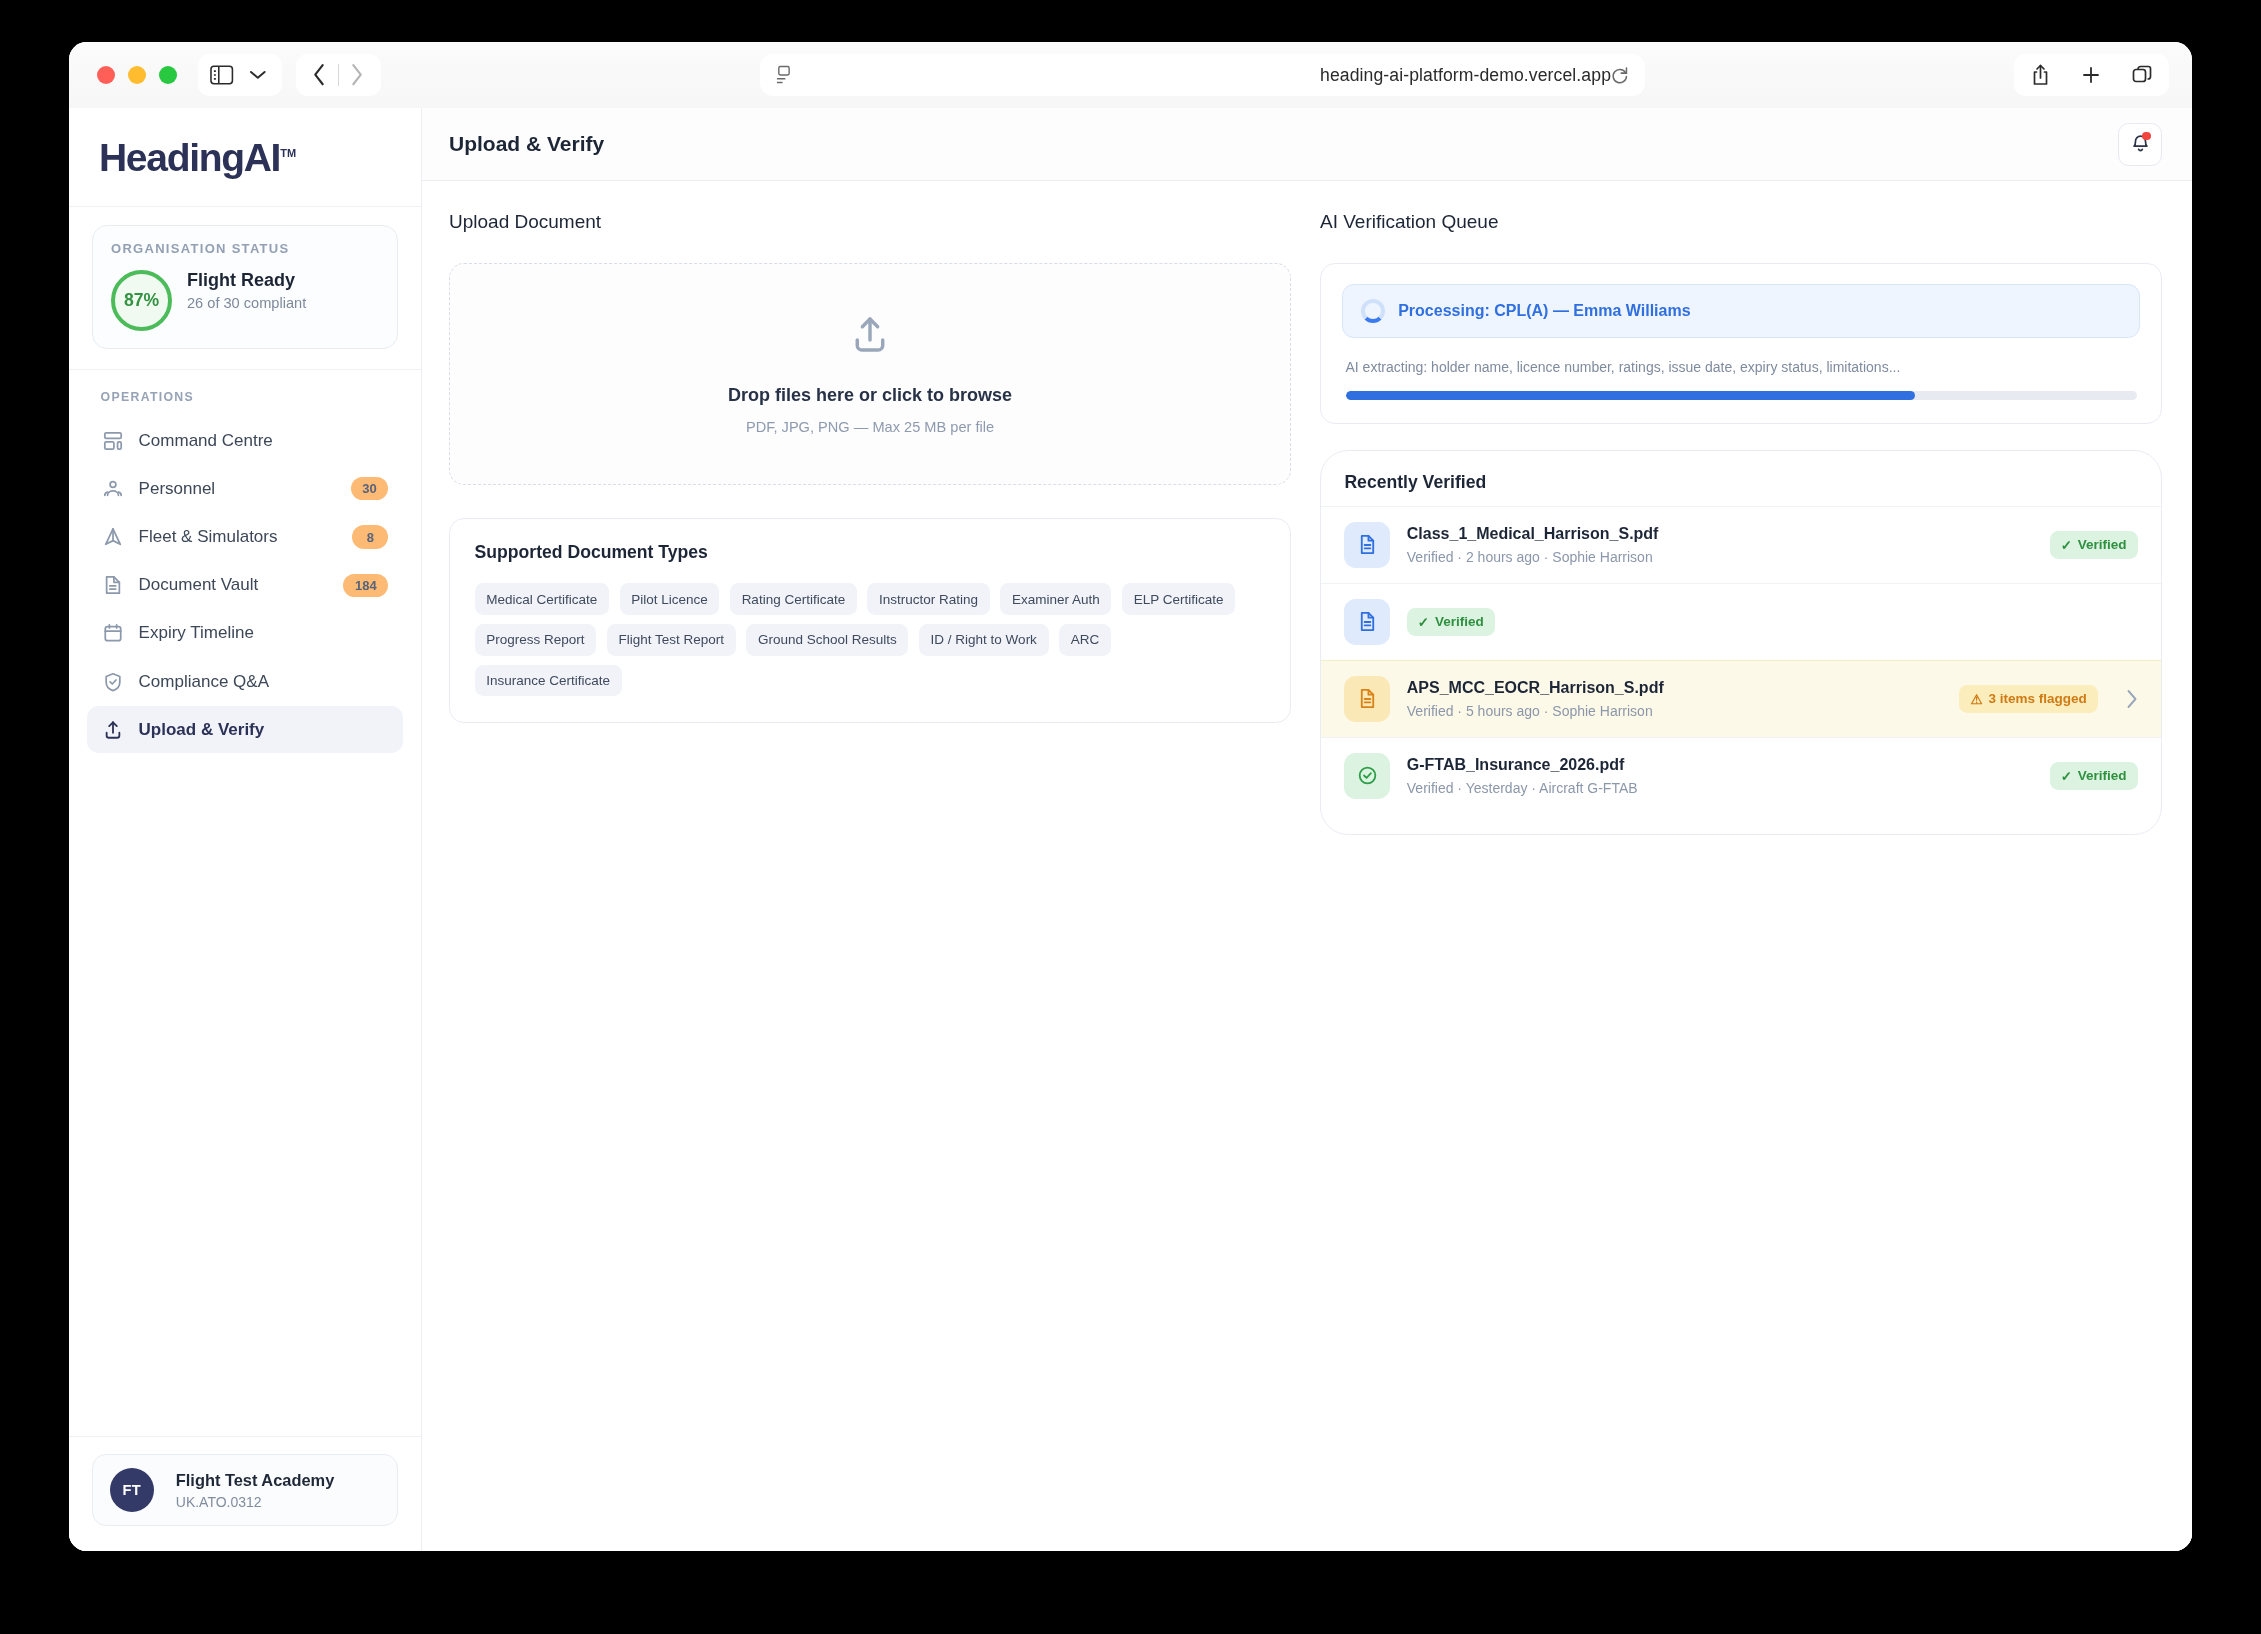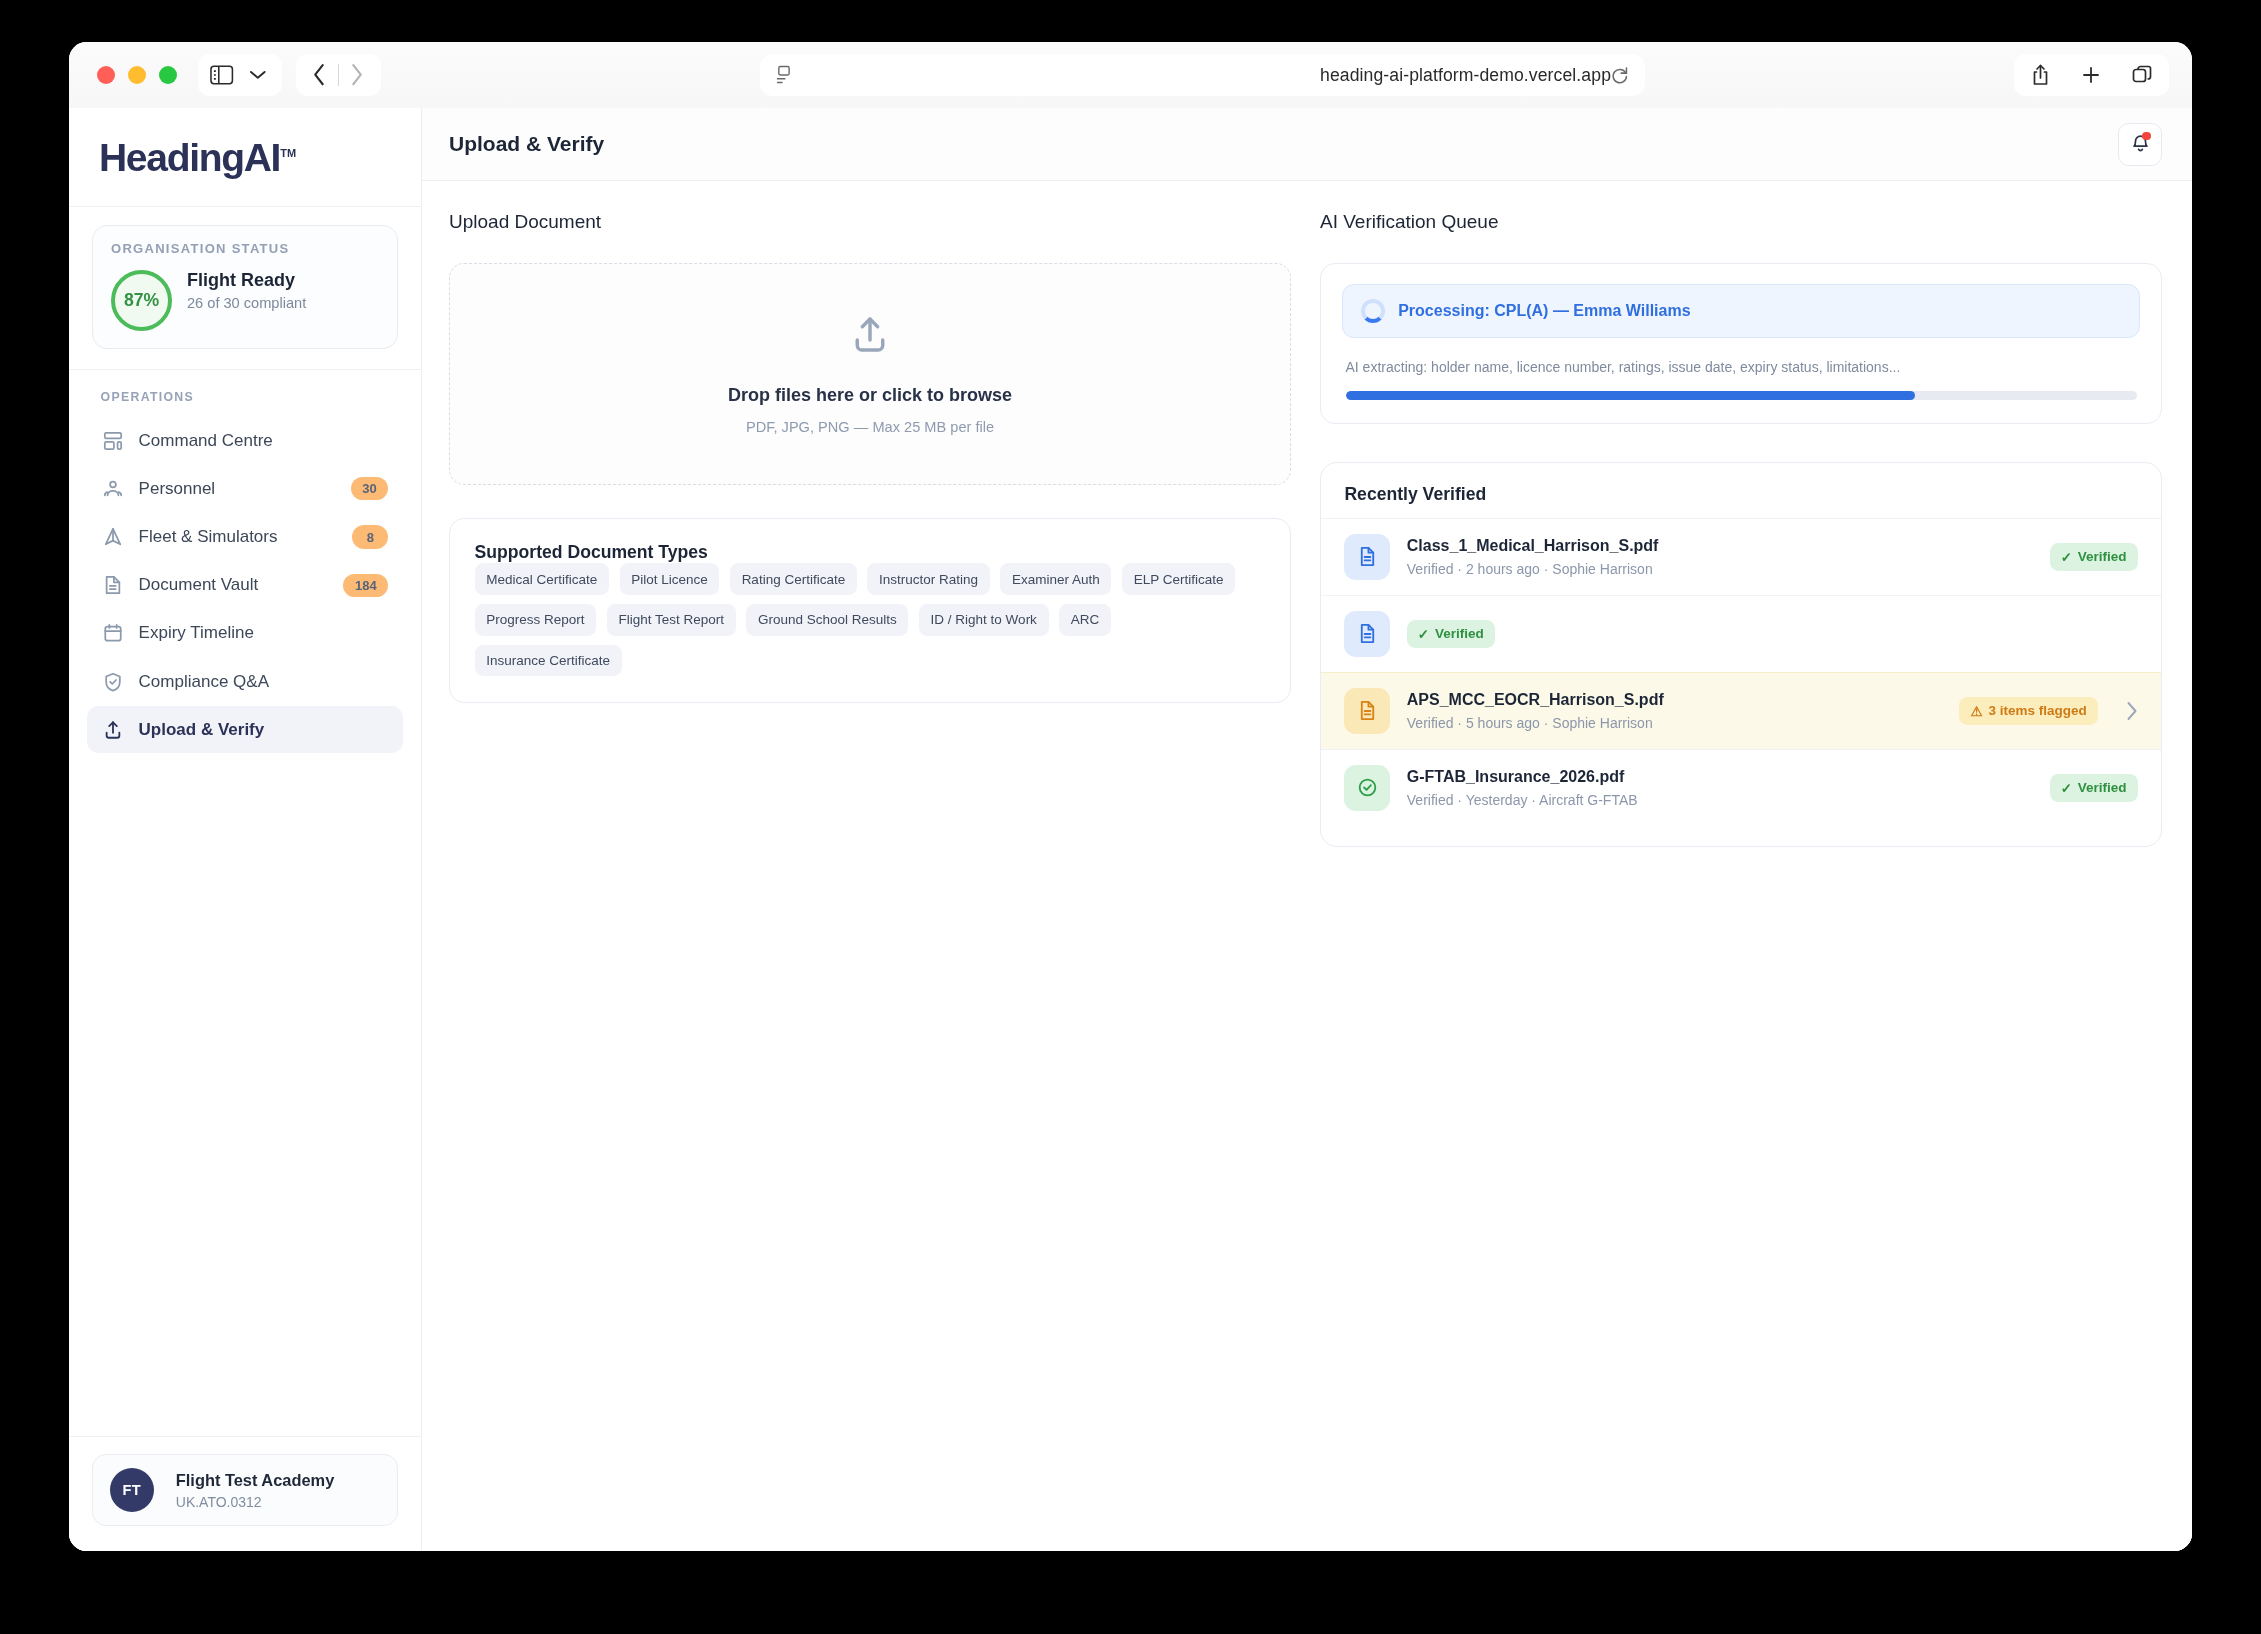--- a/index.html
+++ b/index.html
@@ -234,21 +234,21 @@
   .dz-main { font-size: 18px; font-weight: 700; color: #283247; margin-bottom: 13px; }
   .dz-sub { font-size: 14.6px; color: #8e9aae; }
 
   .card {
     border: 1.2px solid #e9ecf2;
     border-radius: 15px;
     background: #ffffff;
     margin-top: 33px;
     padding: 23.4px 24.6px 26px 24.6px;
   }
-  .card-title { font-size: 17.6px; font-weight: 700; color: #1d2637; }
+  .card-title { font-size: 17.6px; font-weight: 700; color: #1d2637; margin-bottom: 20px; }
   .tags { display: flex; flex-wrap: wrap; gap: 9.4px 10.5px; }
   .tag {
     background: #f1f3f8;
     color: #3f4a5e;
     border-radius: 8.2px;
     font-size: 13.5px;
     padding: 8.2px 11.7px;
     white-space: nowrap;
   }
 
@@ -277,23 +277,23 @@
   .extract-text { font-size: 14px; color: #7f8b9f; margin: 21px 0 16.4px 3.5px; }
   .progress-track {
     height: 8.2px; border-radius: 585px;
     background: #e7eaf0; overflow: hidden;
     margin: 0 3.5px;
   }
   .progress-fill { height: 100%; border-radius: 585px; background: #2f6fe0; }
 
   .verified-card {
     border: 1.2px solid #e9ecf2;
-    border-radius: 17px;
-    background: #ffffff;
-    margin-top: 38px;
+    border-radius: 28px;
+    background: #ffffff;
+    margin-top: 26px;
     padding: 21px 0 20px 0;
     overflow: hidden;
   }
   .verified-title { font-size: 17.6px; font-weight: 700; color: #1d2637; margin: 0 23.4px 13px 23.4px; }
 
   .doc-row {
     display: flex; align-items: center;
     gap: 16.4px;
     padding: 15px 23.4px;
     border-top: 1.2px solid #f0f2f6;

